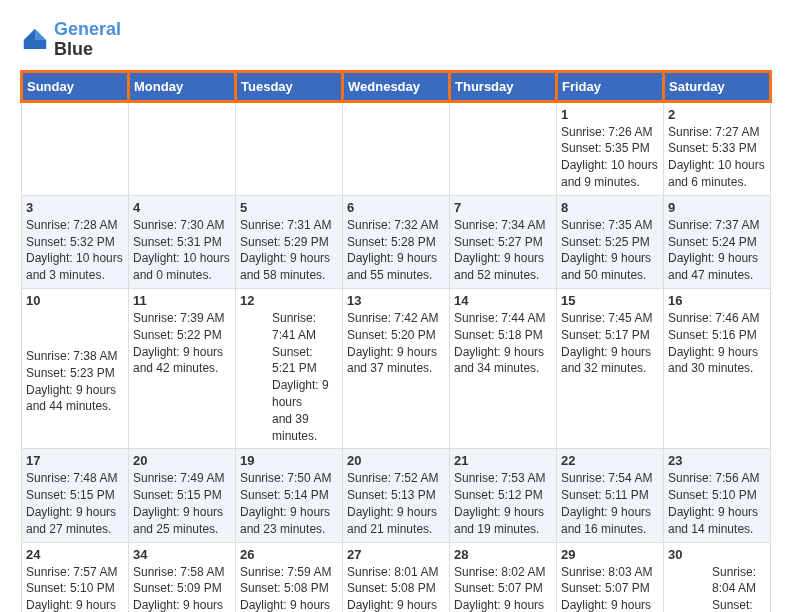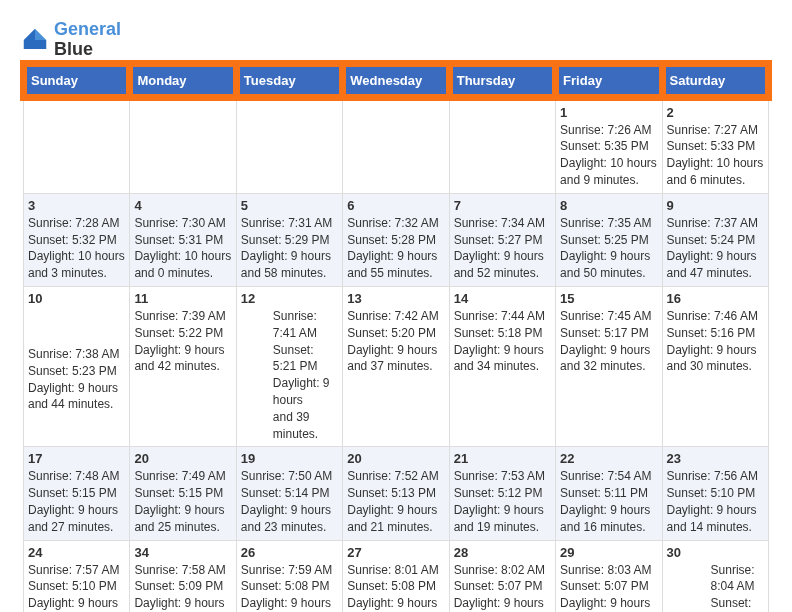--- a/index.html
+++ b/index.html
@@ -7,20 +7,21 @@
       font-family: Arial, sans-serif;
       background: #fff;
       width: 792px;
       min-height: 612px;
       padding: 20px;
     }
     .header {
       display: flex;
       justify-content: space-between;
       align-items: flex-end;
+      margin-bottom: 10px;
     }
     .logo {
       display: flex;
       align-items: center;
       gap: 4px;
     }
     .logo-text {
       font-size: 18px;
       font-weight: bold;
       color: #333;
@@ -52,21 +53,21 @@
     }
     thead tr {
       background-color: #3a6bbf;
     }
     thead th {
       color: #fff;
       font-size: 13px;
       font-weight: bold;
       padding: 6px 4px;
       text-align: left;
-      border: 7px solid #f97316;
+      border: 3px solid #f97316;
     }
     tbody tr {
       border-bottom: 1px solid #ccc;
     }
     tbody tr:nth-child(odd) {
       background-color: #fff;
     }
     tbody tr:nth-child(even) {
       background-color: #f0f4fa;
     }

